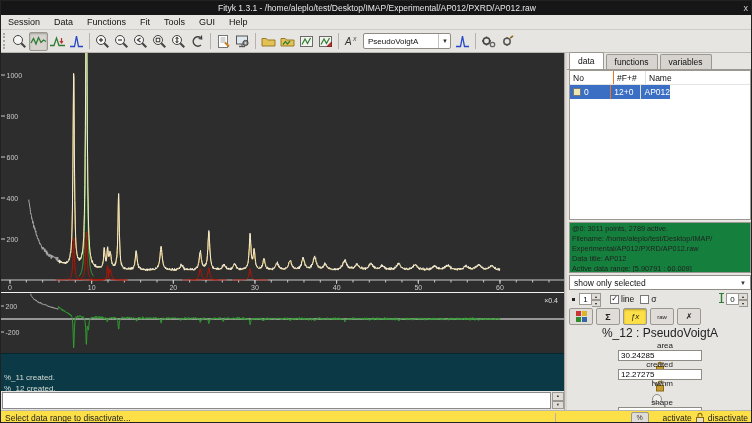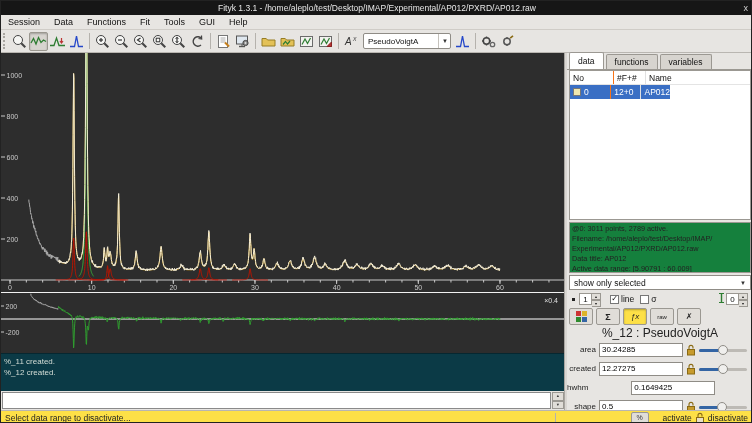--- a/index.html
+++ b/index.html
@@ -23,21 +23,21 @@
   .tbsep{width:1px;height:16px;background:#b5b2ad;margin:0 3px;}
   #peaksel{height:16px;width:88px;background:#fff;border:1px solid #8f8c86;border-radius:2px;display:flex;align-items:center;
     font-size:8px;color:#111;padding:0 2px 0 4px;margin:0 2px;}
   #peaksel .arrow{margin-left:auto;font-size:6px;color:#333;border-left:1px solid #c5c2bc;padding-left:3px;height:100%;display:flex;align-items:center;}
   
   #mainplot{position:absolute;left:0;top:52px;width:563px;height:239px;background:#2d2d2d;overflow:hidden;display:block;}
   #auxsep{position:absolute;left:0;top:291px;width:563px;height:1px;background:#f2f2f2;}
   #auxplot{position:absolute;left:0;top:292px;width:563px;height:60px;background:#2d2d2d;overflow:hidden;display:block;}
   
   #console{position:absolute;left:0;top:352px;width:563px;height:38px;background:#0b3a46;border-top:1px solid #062730;
-    font-size:8px;padding:2px 0 0 3px;line-height:11px;overflow:hidden;}
+    font-size:8px;padding:18px 0 0 3px;line-height:11px;overflow:hidden;}
   .conout{color:#d4ddd6;}
   .concmd{color:#b8cc3c;}
   
   #inputrow{position:absolute;left:0;top:390px;width:563px;height:19px;background:#e7e5e2;display:flex;align-items:center;}
   #cmdinput{flex:1;height:17px;border:1px solid #8a8a8a;background:#fff;font-size:9px;padding:0 3px;margin-left:1px;}
   .vspin{width:12px;height:17px;display:flex;flex-direction:column;margin-left:1px;}
   .vspin div{flex:1;border:1px solid #9b9892;background:#e0ddd8;font-size:4.5px;line-height:6px;text-align:center;color:#333;}
   
   #splitter{position:absolute;left:563px;top:52px;width:3px;height:357px;background:#d9d6d2;border-left:1px solid #a9a6a1;}
   
@@ -66,21 +66,21 @@
   .hspin .ud{display:flex;flex-direction:column;width:9px;}
   .hspin .ud div{flex:1;border:1px solid #9b9892;border-left:none;background:#e0ddd8;font-size:4px;line-height:5px;text-align:center;}
   .cb{width:9px;height:9px;border:1px solid #777;background:#fff;margin:0 2px 0 6px;display:flex;align-items:center;justify-content:center;font-size:8px;line-height:8px;color:#111;}
   #btnrow{position:absolute;left:2px;top:254px;width:182px;height:19px;display:flex;align-items:center;}
   .sbtn{width:24px;height:17px;border:1px solid #9b9892;border-radius:2px;background:#e0ddd8;margin-right:3px;
     display:flex;align-items:center;justify-content:center;font-size:9px;color:#222;}
   .sbtn.pressed{background:#fde047;box-shadow:inset 0 1px 2px rgba(0,0,0,.3);}
   .gridicon{display:grid;grid-template-columns:5px 5px;grid-template-rows:5px 5px;gap:1px;}
   .gridicon i{display:block;}
   #fnlabel{position:absolute;left:0;top:273px;width:186px;text-align:center;font-size:12px;color:#222;}
-  .prow{position:absolute;left:0;width:186px;height:17px;display:flex;align-items:center;}
+  .prow{position:absolute;left:0;width:186px;height:17px;display:flex;align-items:center;flex-direction:column;}
   .plabel{width:32px;text-align:right;padding-right:3px;font-size:8px;color:#222;}
   .pinput{width:84px;height:14px;border:1px solid #8f8c86;background:#fff;font-size:8px;padding:0 2px;}
   .plock{margin:0 3px;display:flex;}
   .slider{position:relative;flex:1;height:12px;margin-right:6px;}
   .slider .track{position:absolute;left:0;top:5px;height:3px;width:100%;background:#bdbab5;border-radius:2px;}
   .slider .fill{position:absolute;left:0;top:5px;height:3px;width:50%;background:#3465a4;border-radius:2px;}
   .slider .thumb{position:absolute;top:1.5px;left:calc(50% - 5px);width:10px;height:10px;border-radius:50%;
     background:#f0efed;border:1px solid #8f8c86;}
   
   #statusbar{position:absolute;left:0;top:409px;width:752px;height:14px;background:#fde047;border-top:1px solid #b9b6b1;

